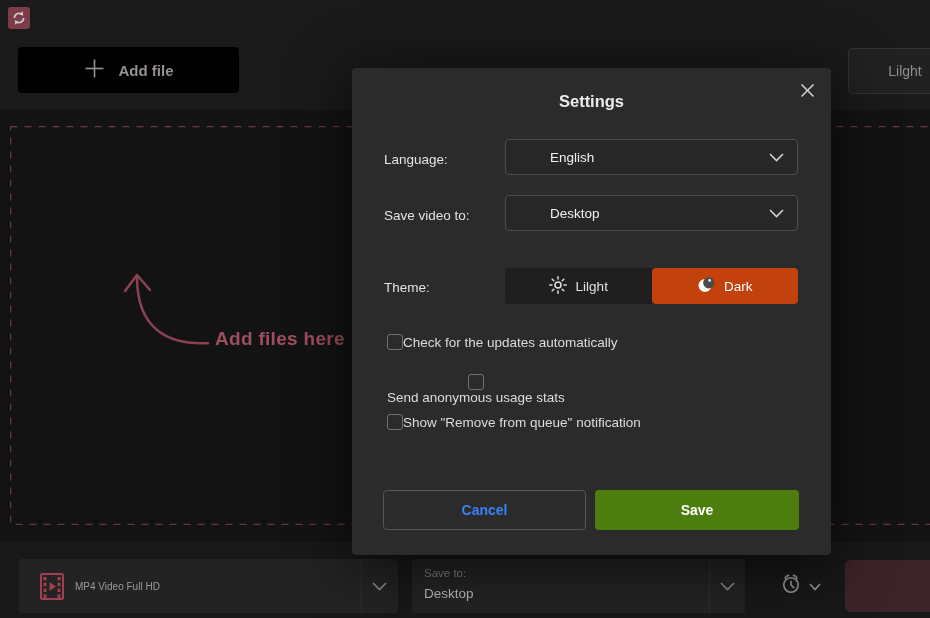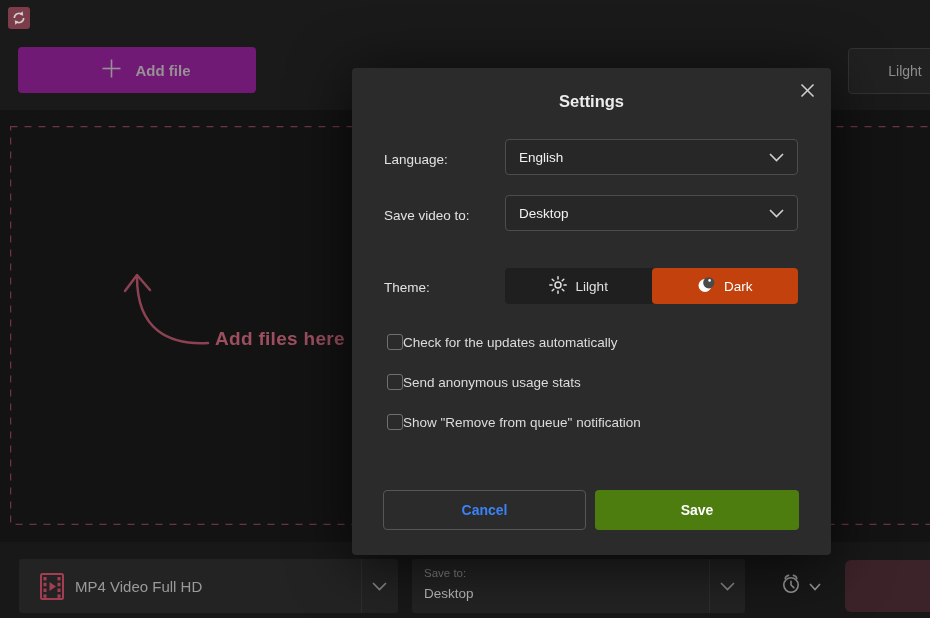--- a/index.html
+++ b/index.html
@@ -5,46 +5,46 @@
   html,body{margin:0;padding:0;background:#000;}
   .app{
     position:relative;width:930px;height:618px;overflow:hidden;
     background:#131313;font-family:"Liberation Sans",sans-serif;
     -webkit-font-smoothing:antialiased;
   }
   
   .header{position:absolute;left:0;top:0;width:930px;height:110px;background:#1a1a1a;}
   .app-icon{position:absolute;left:8px;top:7px;width:22px;height:22px;background:#7d3c49;border-radius:3px;display:flex;align-items:center;justify-content:center;}
   .app-title{position:absolute;left:37px;top:8px;font-size:14px;color:#9c9c9c;}
-  .add-file-btn{position:absolute;left:18px;top:47px;width:221px;height:46px;background:#701a75;border-radius:4px;display:flex;align-items:center;justify-content:center;gap:14px;color:#979094;font-size:15px;font-weight:600;cursor:pointer;padding-left:17px;}
+  .add-file-btn{position:absolute;left:18px;top:47px;width:221px;height:46px;background:#000000;border-radius:4px;display:flex;align-items:center;justify-content:center;gap:14px;color:#979094;font-size:15px;font-weight:600;cursor:pointer;}
   .queue-btn{position:absolute;left:848px;top:48px;width:112px;height:44px;background:#212121;border:1px solid #333;border-radius:4px;display:flex;align-items:center;justify-content:center;color:#8d8d8d;font-size:14px;cursor:pointer;}
   
   .dropzone{position:absolute;left:10px;top:126px;width:935px;height:399px;}
   .dz-border{position:absolute;left:0;top:0;}
   .dz-arrow{position:absolute;left:100px;top:135px;}
   .dz-hint{position:absolute;left:205px;top:202px;font-size:19px;font-weight:600;color:#9d4f60;letter-spacing:.3px;}
   
   .bottombar{position:absolute;left:0;top:542px;width:930px;height:76px;background:#181818;}
   .bb-box{position:absolute;top:17px;height:54px;background:#232323;border-radius:3px;cursor:pointer;}
   .format-box{left:19px;width:379px;}
   .saveto-box{left:412px;width:333px;}
   .bb-divider{position:absolute;top:0;width:1px;height:100%;background:#2e2e2e;}
   .bb-chevron{position:absolute;top:50%;transform:translateY(-50%);}
-  .format-label{position:absolute;left:56px;top:0;height:54px;display:flex;align-items:center;color:#9a9a9a;font-size:15px;}
+  .format-label{position:absolute;left:56px;top:0;height:54px;display:flex;align-items:center;color:#9a9a9a;font-size:10px;}
   .film-icon{position:absolute;left:21px;top:14px;}
   .saveto-caption{position:absolute;left:12px;top:8px;font-size:11.5px;color:#7f7f7f;}
   .saveto-value{position:absolute;left:12px;top:27px;font-size:13.5px;color:#b8b8b8;}
   .clock-group{position:absolute;left:765px;top:17px;width:70px;height:54px;display:flex;align-items:center;justify-content:center;gap:6px;cursor:pointer;}
   .convert-btn{position:absolute;left:845px;top:18px;width:110px;height:52px;background:#3c2329;border-radius:6px;cursor:pointer;}
   
   .modal{position:absolute;left:352px;top:68px;width:479px;height:487px;background:#2b2b2b;border-radius:4px;box-shadow:0 8px 60px rgba(0,0,0,.7);}
   .modal-close{position:absolute;right:12px;top:10px;width:24px;height:24px;display:flex;align-items:center;justify-content:center;cursor:pointer;}
   .modal-title{position:absolute;left:0;right:0;top:24px;text-align:center;font-size:16.5px;font-weight:700;color:#ececec;}
   .m-label{position:absolute;left:32px;font-size:13.5px;color:#e2e2e2;}
-  .dropdown{position:absolute;left:153px;width:293px;height:36px;background:#272727;border:1px solid #4d4d4d;border-radius:4px;display:flex;align-items:center;cursor:pointer;box-sizing:border-box;}
+  .dropdown{position:absolute;left:153px;width:293px;height:36px;background:#272727;border:1px solid #4d4d4d;border-radius:4px;display:flex;align-items:center;cursor:pointer;box-sizing:border-box;padding-left:31px;}
   .dd-value{margin-left:13px;font-size:13.5px;color:#f0f0f0;}
   .dd-chevron{position:absolute;right:13px;top:50%;transform:translateY(-50%);}
   .segmented{position:absolute;left:153px;top:200px;width:293px;height:36px;background:#1f1f1f;border-radius:4px;display:flex;}
   .segment{flex:1;display:flex;align-items:center;justify-content:center;gap:9px;font-size:13.5px;color:#e0e0e0;cursor:pointer;border-radius:4px;}
   .segment.selected{background:#c2410c;color:#fff;}
   .cb-row{position:absolute;left:35px;display:flex;align-items:center;cursor:pointer;}
   .cb-box{width:16px;height:16px;border:1.5px solid #707070;border-radius:3px;background:transparent;box-sizing:border-box;}
   .cb-label{font-size:13.5px;color:#dcdcdc;}
   .m-btn{position:absolute;top:422px;height:40px;border-radius:4px;display:flex;align-items:center;justify-content:center;font-size:14px;font-weight:600;cursor:pointer;box-sizing:border-box;}
   .cancel-btn{left:31px;width:203px;border:1px solid #565656;color:#3b82f6;background:transparent;}
@@ -207,21 +207,21 @@
           </svg>
         </span>
         <span>Dark</span>
       </div>
     </div>
 
     <div class="cb-row" style="top:266px;">
       <span class="cb-box"></span>
       <span class="cb-label">Check for the updates automatically</span>
     </div>
-    <div class="cb-row" style="top:306px;">
+    <div class="cb-row" style="top:306px;flex-direction:column;">
       <span class="cb-box"></span>
       <span class="cb-label">Send anonymous usage stats</span>
     </div>
     <div class="cb-row" style="top:346px;">
       <span class="cb-box"></span>
       <span class="cb-label">Show "Remove from queue" notification</span>
     </div>
 
     <div class="m-btn cancel-btn">Cancel</div>
     <div class="m-btn save-btn">Save</div>

